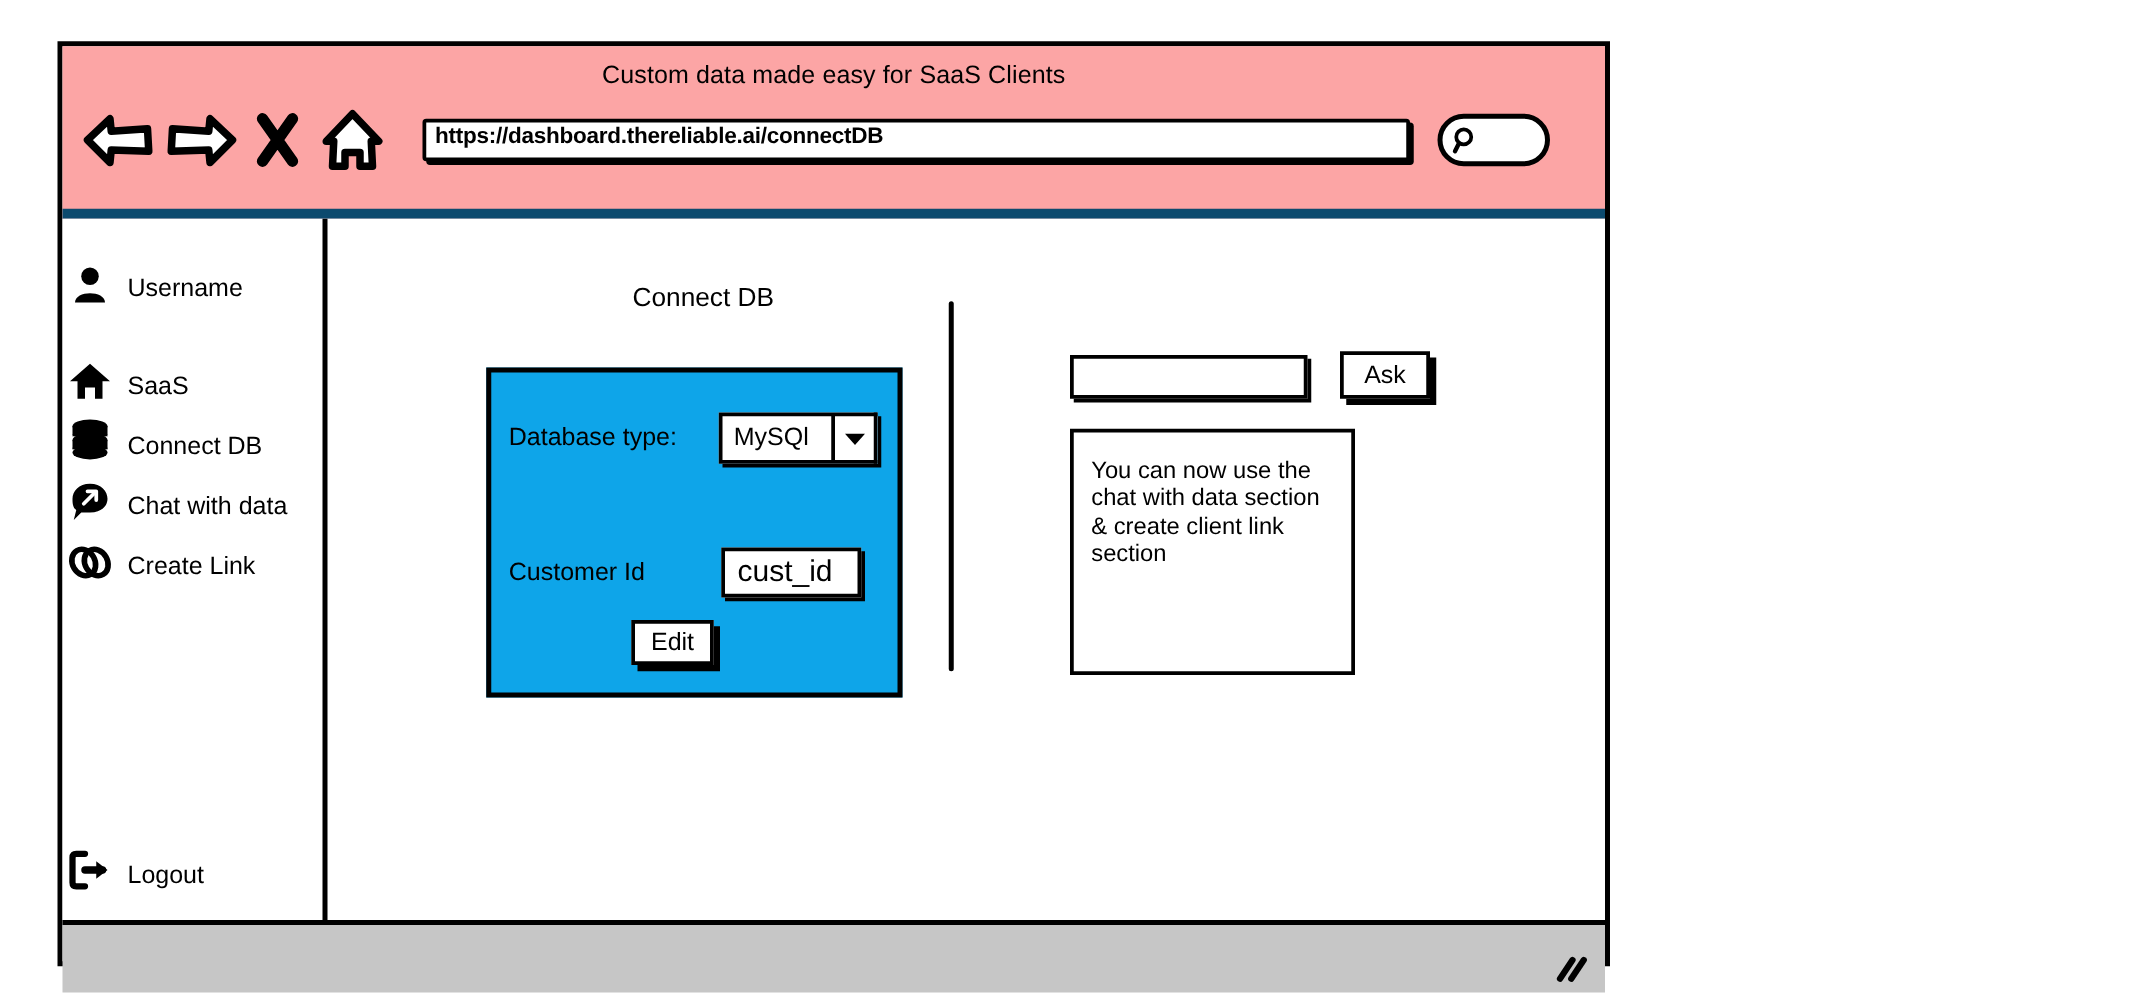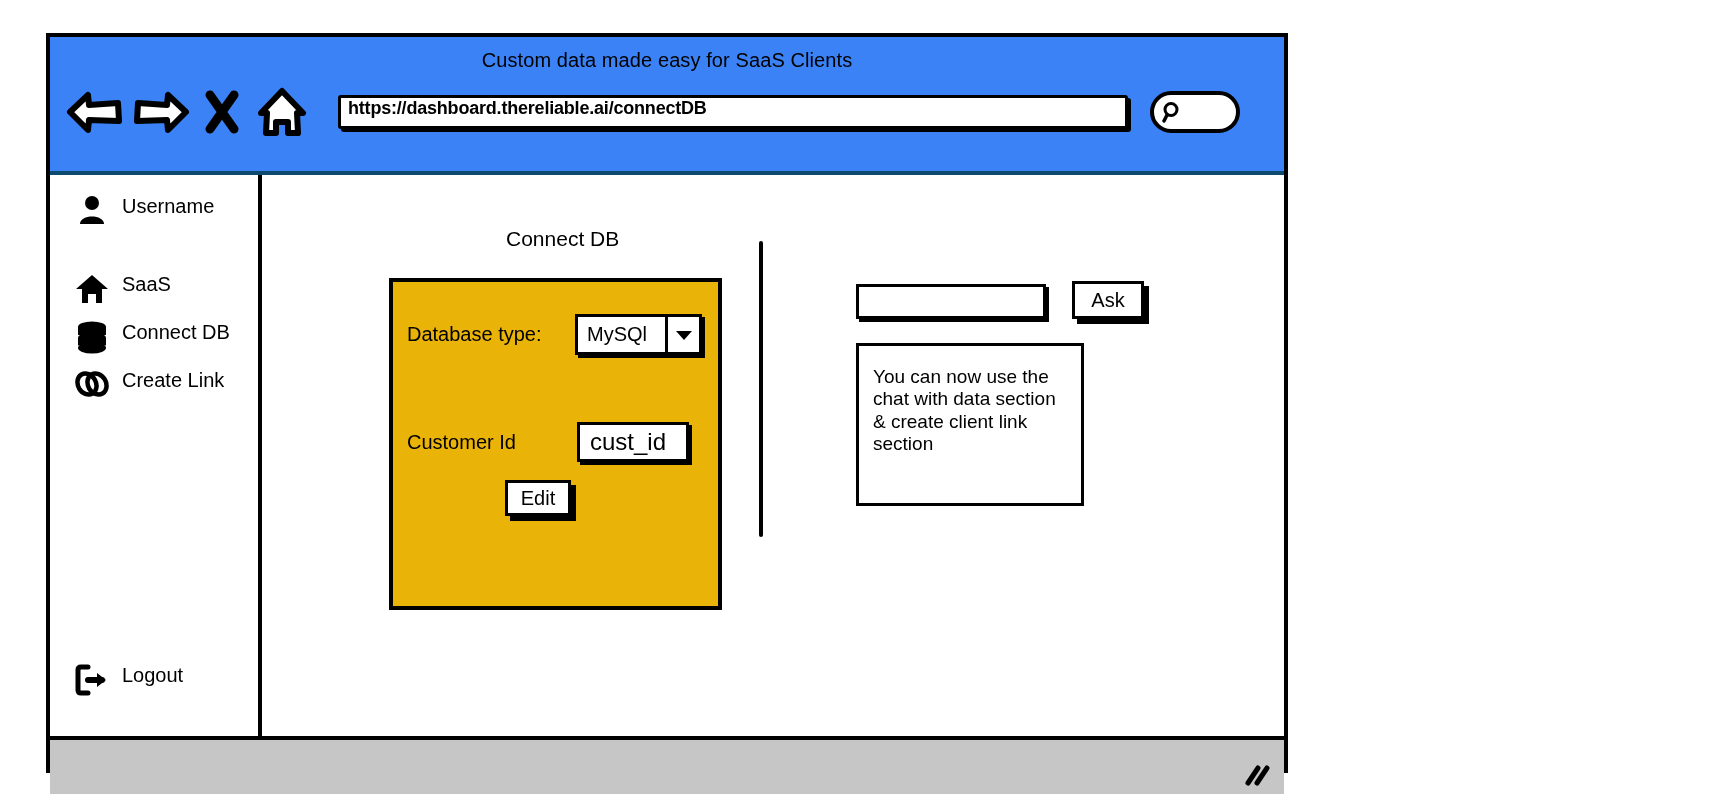--- a/index.html
+++ b/index.html
@@ -20,22 +20,22 @@
     width: 1242px;
     height: 740px;
     border: 4px solid #000;
     background: #ffffff;
   }
 
   
   #browser-chrome {
     position: relative;
     height: 138px;
-    background: #3b82f6;
-    border-bottom: 4px solid #0c4a6e;
+    background: #fca5a5;
+    border-bottom: 8px solid #0c4a6e;
   }
 
   #window-title {
     text-align: center;
     font-size: 20px;
     color: #000;
     padding-top: 12px;
     letter-spacing: 0.1px;
     white-space: nowrap;
   }
@@ -104,23 +104,23 @@
   #sidebar {
     position: relative;
     width: 212px;
     flex: 0 0 212px;
     border-right: 4px solid #000;
     padding-top: 12px;
   }
 
   .side-item {
     display: flex;
-    align-items: flex-start;
+    align-items: flex-end;
     height: 48px;
-    padding-left: 20px;
+    padding-left: 0;
   }
   .side-icon {
     width: 44px;
     flex: 0 0 44px;
     display: flex;
     align-items: center;
     justify-content: center;
   }
   .side-label {
     font-size: 20px;
@@ -148,25 +148,25 @@
     left: 244px;
     top: 52px;
     font-size: 21px;
     color: #000;
     white-space: nowrap;
   }
 
   #connect-form-box {
     position: absolute;
     left: 127px;
-    top: 103px;
+    top: 119px;
     width: 333px;
-    height: 332px;
+    height: 264px;
     border: 4px solid #000;
-    background: #eab308;
+    background: #0ea5e9;
   }
 
   .form-row {
     position: absolute;
     display: flex;
     align-items: center;
   }
   #row-dbtype  { left: 14px; top: 32px;  }
   #row-custid  { left: 14px; top: 140px; }
 
@@ -281,21 +281,21 @@
   #ask-label {
     font-size: 20px;
     color: #000;
   }
 
   #chat-output-box {
     position: absolute;
     left: 594px;
     top: 168px;
     width: 228px;
-    height: 163px;
+    height: 197px;
     border: 3px solid #000;
     background: #ffffff;
     padding: 20px 14px 0 14px;
   }
   #chat-output-text {
     font-size: 19px;
     line-height: 1.18;
     color: #000;
   }
 
@@ -398,20 +398,30 @@
             <ellipse cx="16" cy="17" rx="14" ry="5.5" fill="#000"></ellipse>
             <rect x="2" y="17" width="28" height="7" fill="#000"></rect>
             <ellipse cx="16" cy="24" rx="14" ry="5.5" fill="#000"></ellipse>
             <rect x="2" y="24.5" width="28" height="4" fill="#fff"></rect>
             <ellipse cx="16" cy="27" rx="14" ry="5.5" fill="#000"></ellipse>
           </svg>
         </span>
         <span class="side-label">Connect DB</span>
       </div>
 
+      <div class="side-item">
+        <span class="side-icon">
+          <svg width="32" height="32" viewBox="0 0 32 32">
+            <path d="M16 2 C25 2 30 8 30 14 C30 20 25 25 16 25 L9 25 L3 31 L5 23 C2 21 2 17 2 14 C2 8 7 2 16 2 Z" fill="#000"></path>
+            <path d="M11 18 L20 9" stroke="#fff" stroke-width="3" stroke-linecap="round"></path>
+            <path d="M14 8 L21 8 L21 15" fill="none" stroke="#fff" stroke-width="3" stroke-linejoin="round" stroke-linecap="round"></path>
+          </svg>
+        </span>
+        <span class="side-label">Chat with data</span>
+      </div>
 
       <div class="side-item">
         <span class="side-icon">
           <svg width="34" height="30" viewBox="0 0 34 30">
             <ellipse cx="12" cy="15" rx="9" ry="11" transform="rotate(-30 12 15)" fill="none" stroke="#000" stroke-width="4.5"></ellipse>
             <ellipse cx="22" cy="15" rx="9" ry="11" transform="rotate(-30 22 15)" fill="none" stroke="#000" stroke-width="4.5"></ellipse>
           </svg>
         </span>
         <span class="side-label">Create Link</span>
       </div>

